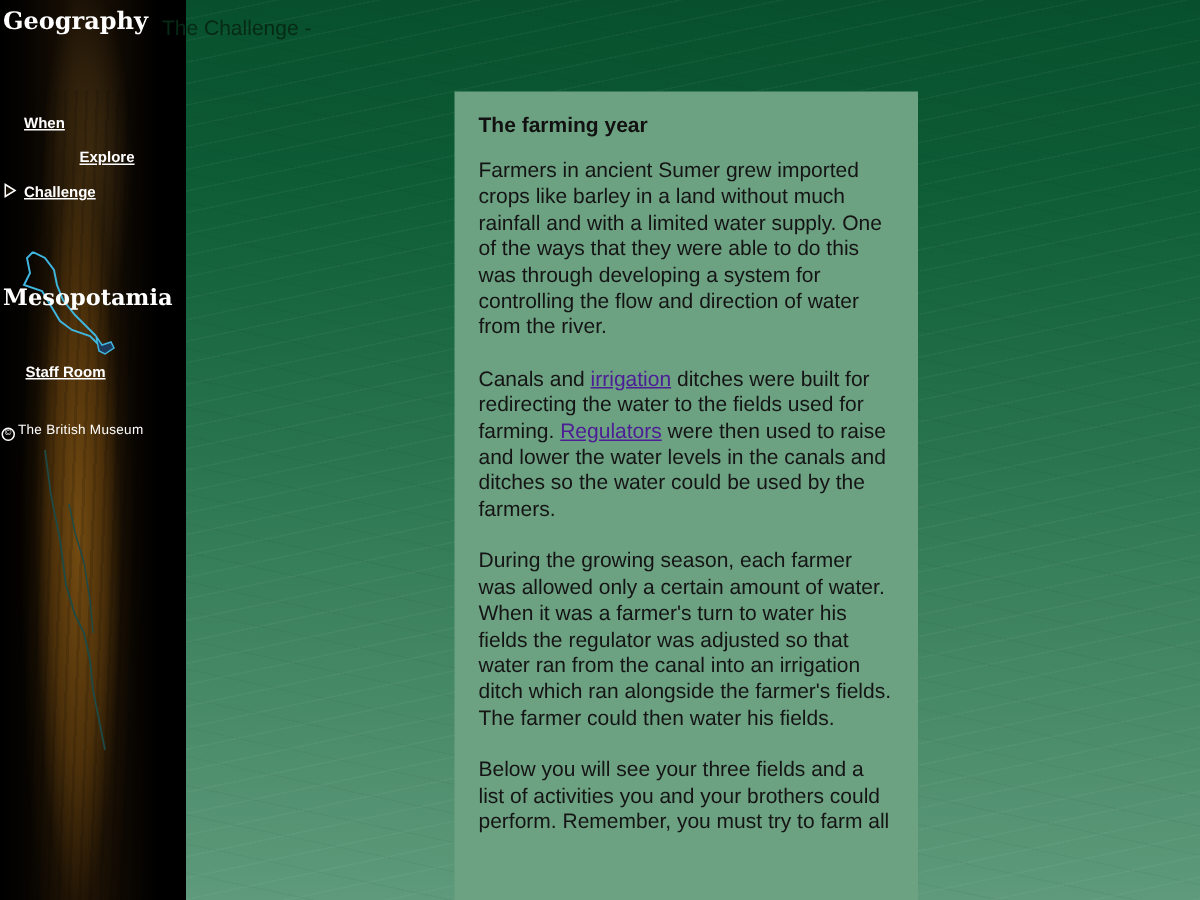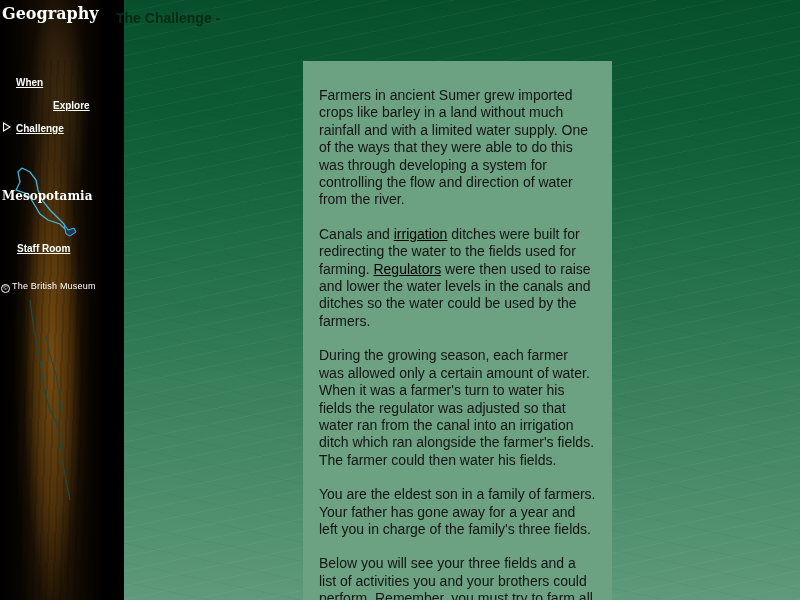--- a/index.html
+++ b/index.html
@@ -48,47 +48,47 @@
   }
   .nav-arrow::after {
     content: ""; position: absolute; left: -7px; top: -3px;
     border-top: 3px solid transparent; border-bottom: 3px solid transparent;
     border-left: 5px solid #1a1206;
   }
   .map-svg { position: absolute; left: 0; top: 160px; }
   .map-label {
     position: absolute; left: 2px; top: 189px;
     font-family: "DejaVu Serif", serif; font-weight: bold;
-    font-size: 12px; color: #ffffff;
+    font-size: 15px; color: #ffffff;
   }
   .staff-link {
     position: absolute; left: 17px; top: 243px;
     font-size: 10px; font-weight: bold; color: #ffffff; text-decoration: underline;
   }
   .copyright {
     position: absolute; left: 1px; top: 281px;
     font-size: 9px; color: #ffffff; letter-spacing: 0.2px;
   }
   .copyright .c-icon {
     display: inline-block; width: 9px; height: 9px; border: 1px solid #fff; border-radius: 50%;
     font-size: 6px; line-height: 7px; text-align: center; vertical-align: -1px; margin-right: 2px;
   }
   .page-heading {
-    position: absolute; left: 116px; top: 10px;
-    font-size: 14px; font-weight: bold; color: #062a15;
+    position: absolute; left: 108px; top: 10px;
+    font-size: 14px; font-weight: normal; color: #062a15;
   }
   .panel {
     position: absolute; left: 303px; top: 61px; width: 309px; height: 560px;
     background: #6ca182;
     padding: 14px 16px 0 16px;
     color: #111;
   }
   .panel h2 { font-size: 14px; font-weight: bold; margin-bottom: 14px; color: #111; }
   .panel p { font-size: 14px; line-height: 17.4px; margin-bottom: 17px; color: #141414; margin-top: 12px; }
-  .panel a { color: #000000; text-decoration: underline; }
+  .panel a { color: #4c1d95; text-decoration: underline; }
 </style>
 </head>
 <body>
 
 <div class="texture"></div>
 
 <div class="sidebar">
   <div class="streaks"></div>
 
   <div class="site-title">Geography</div>
@@ -111,18 +111,18 @@
   <a class="staff-link">Staff Room</a>
 
   <div class="copyright">
     <span class="c-icon">©</span><span>The British Museum</span>
   </div>
 </div>
 
 <div class="page-heading">The Challenge -</div>
 
 <div class="panel">
+  <h2>The farming year</h2>
   <p>Farmers in ancient Sumer grew imported crops like barley in a land without much rainfall and with a limited water supply. One of the ways that they were able to do this was through developing a system for controlling the flow and direction of water from the river.</p>
   <p><span>Canals and </span><a>irrigation</a><span> ditches were built for redirecting the water to the fields used for farming. </span><a>Regulators</a><span> were then used to raise and lower the water levels in the canals and ditches so the water could be used by the farmers.</span></p>
   <p>During the growing season, each farmer was allowed only a certain amount of water. When it was a farmer's turn to water his fields the regulator was adjusted so that water ran from the canal into an irrigation ditch which ran alongside the farmer's fields. The farmer could then water his fields.</p>
-  <p>You are the eldest son in a family of farmers. Your father has gone away for a year and left you in charge of the family's three fields.</p>
   <p>Below you will see your three fields and a list of activities you and your brothers could perform. Remember, you must try to farm all</p>
 </div>
 
 </body></html>

